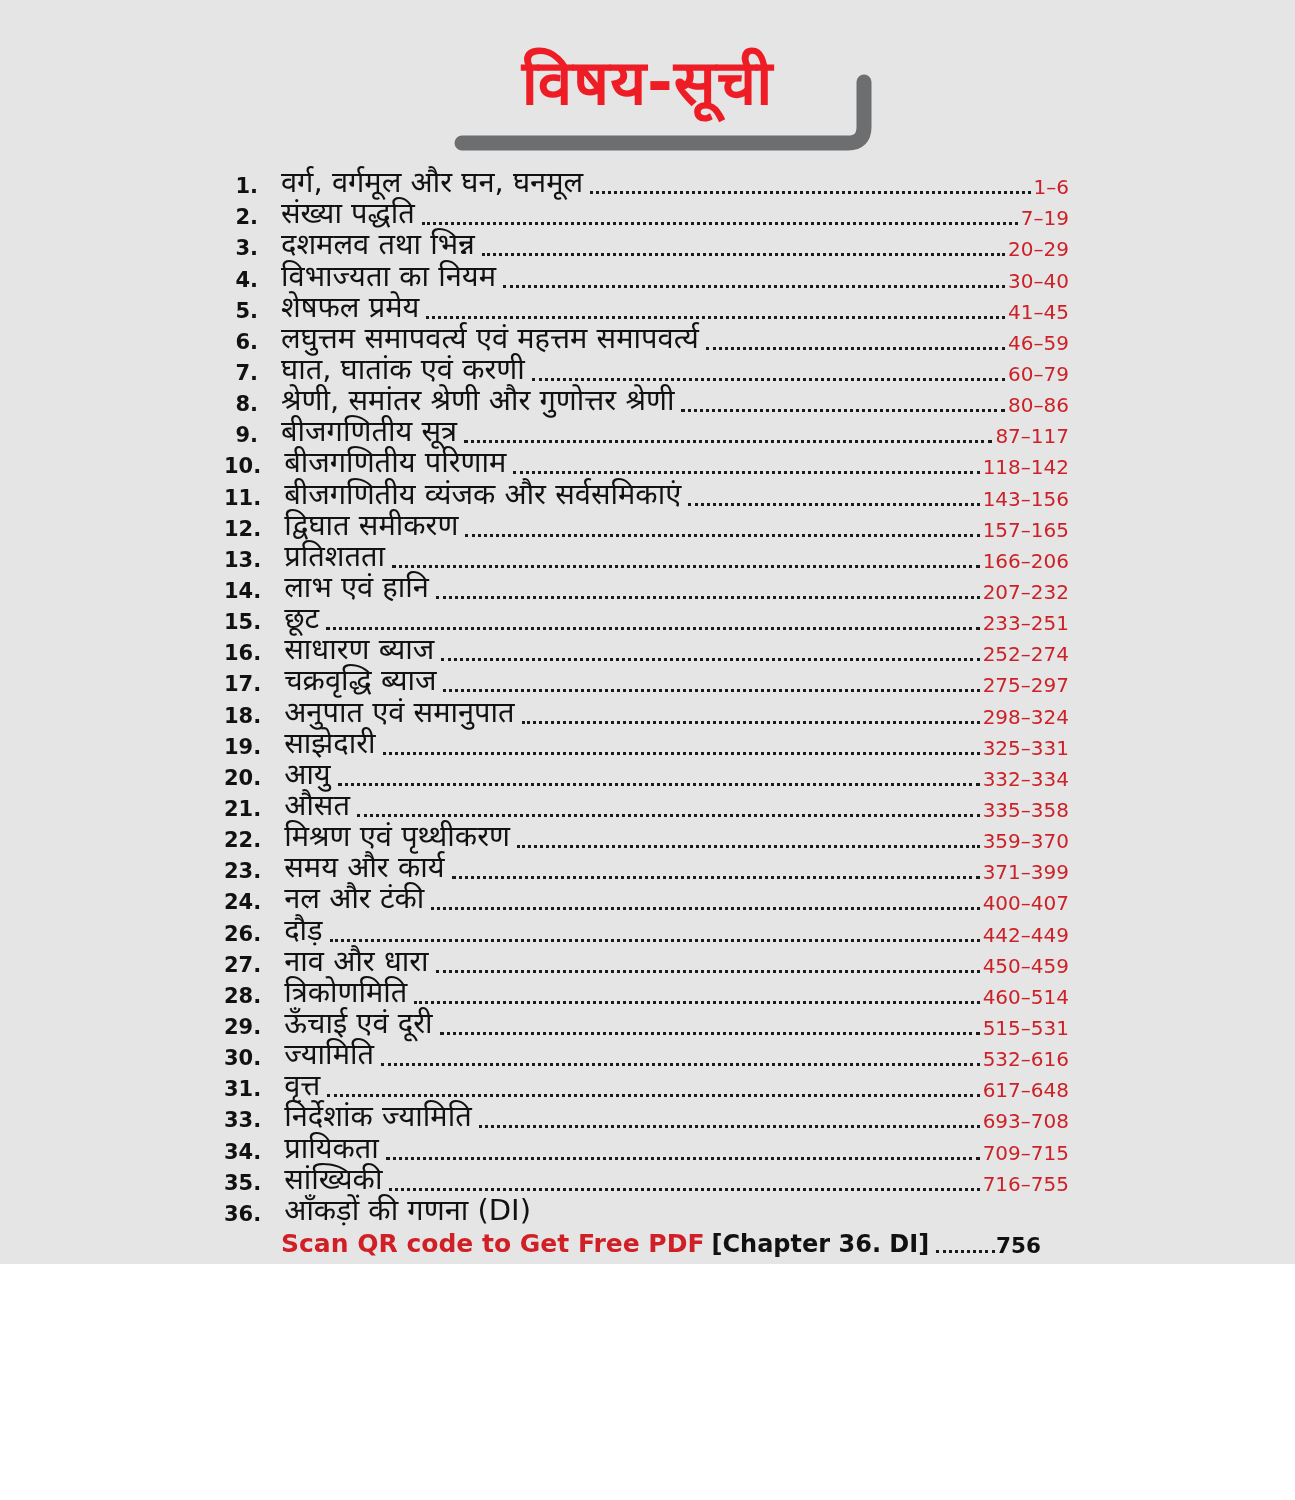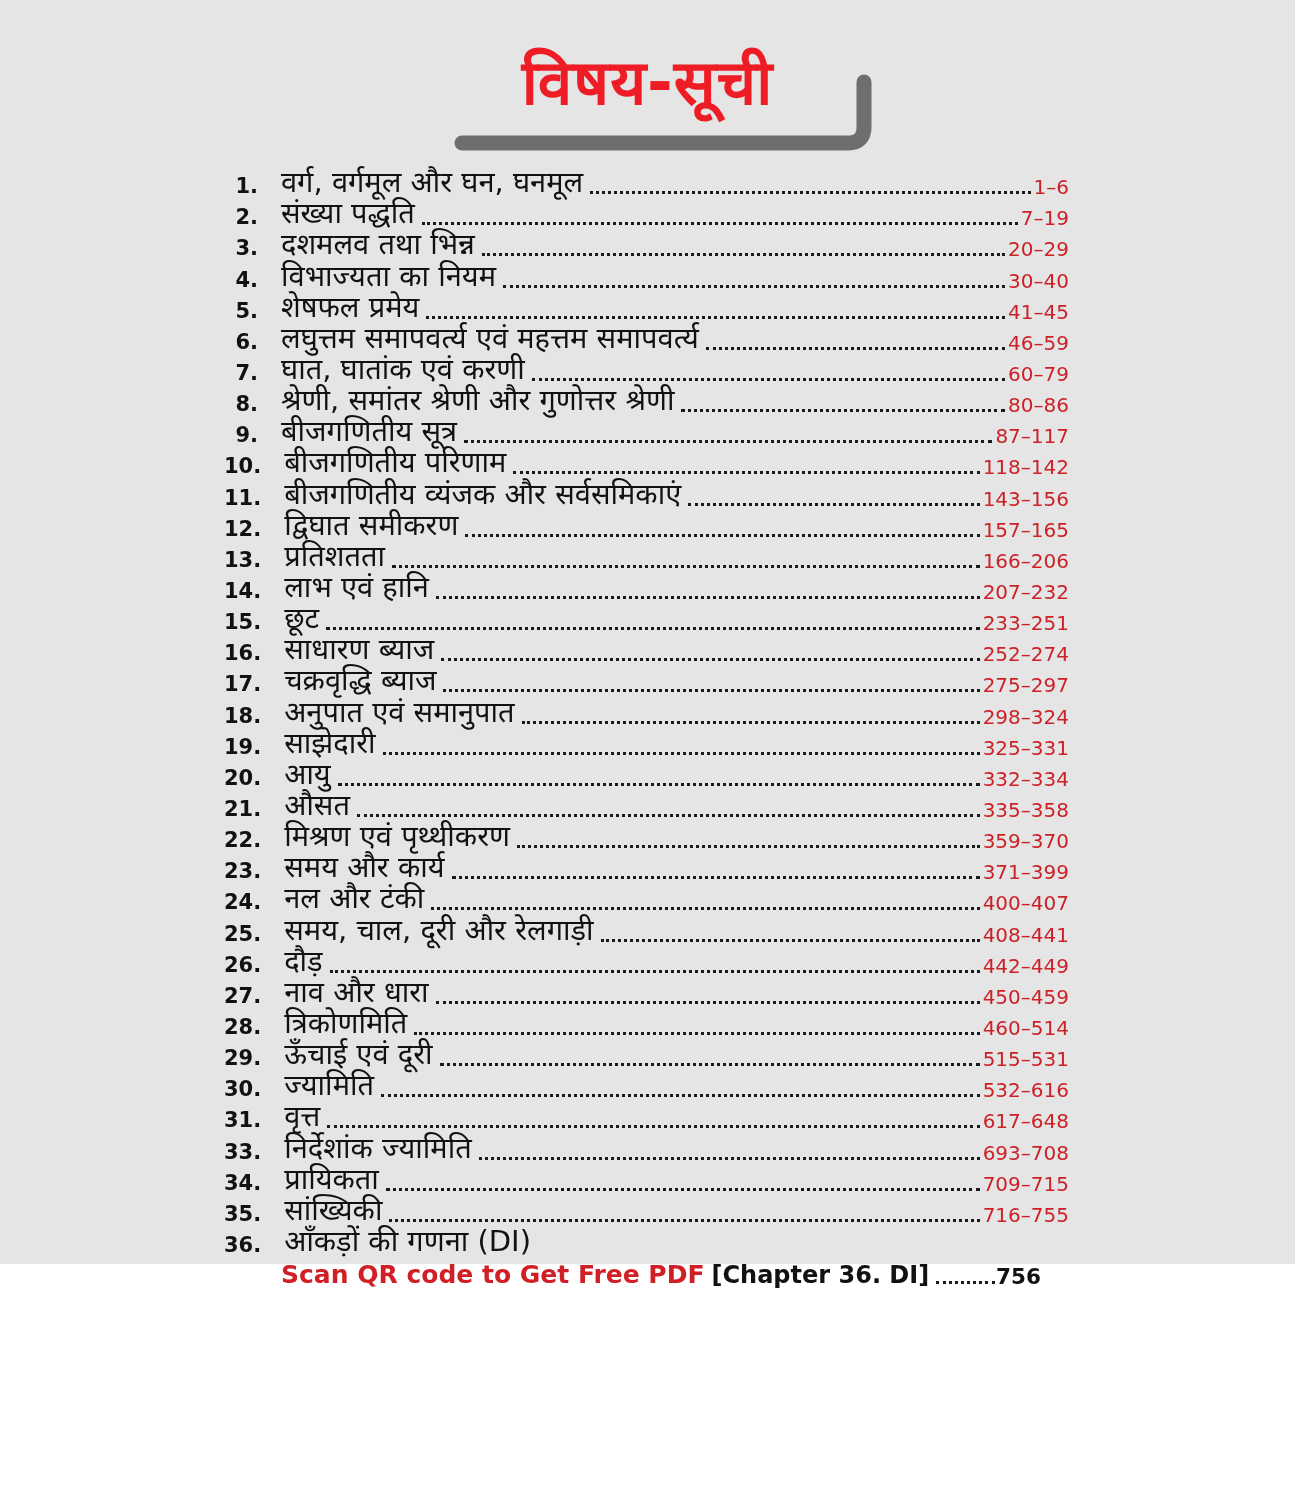--- a/index.html
+++ b/index.html
@@ -263,26 +263,20 @@
           <span class="dots"></span>
           <span class="pages">371–399</span>
         </div>
         <div class="row">
           <span class="num">24.</span>
           <span class="rtitle">नल और टंकी</span>
           <span class="dots"></span>
           <span class="pages">400–407</span>
         </div>
         <div class="row">
-          <span class="num">25.</span>
-          <span class="rtitle">समय, चाल, दूरी और रेलगाड़ी</span>
-          <span class="dots"></span>
-          <span class="pages">408–441</span>
-        </div>
-        <div class="row">
           <span class="num">26.</span>
           <span class="rtitle">दौड़</span>
           <span class="dots"></span>
           <span class="pages">442–449</span>
         </div>
         <div class="row">
           <span class="num">27.</span>
           <span class="rtitle">नाव और धारा</span>
           <span class="dots"></span>
           <span class="pages">450–459</span>

